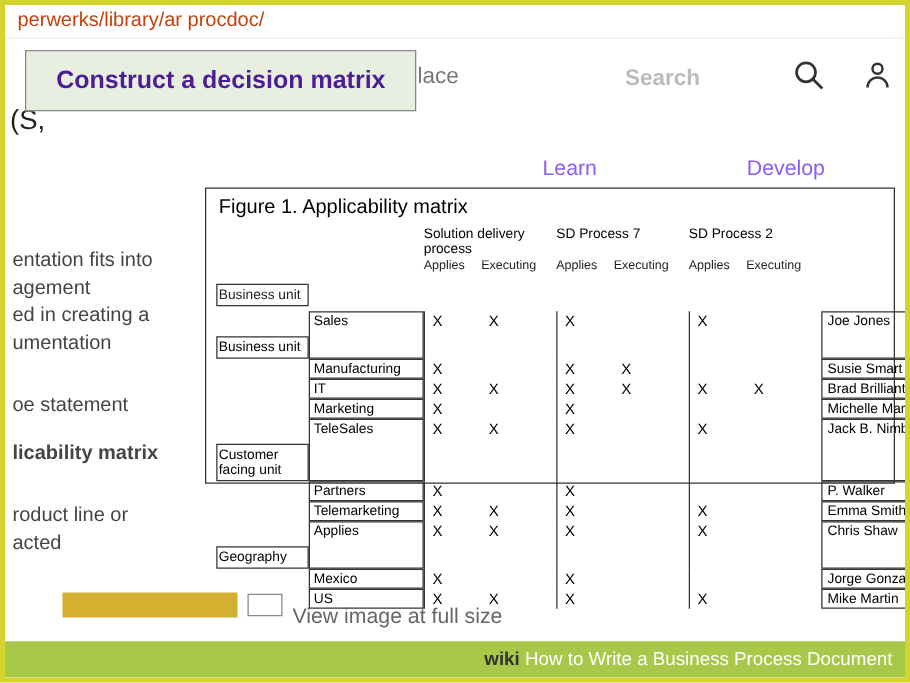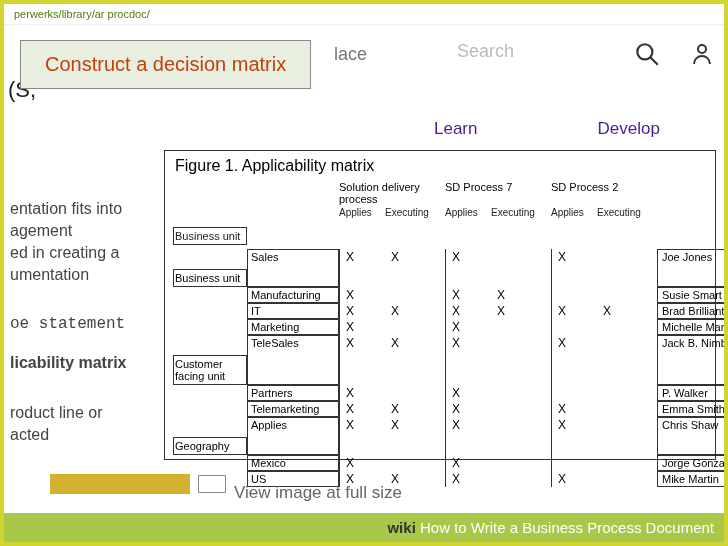--- a/index.html
+++ b/index.html
@@ -1,32 +1,32 @@
 <!DOCTYPE html>
 <html><head>
 <meta charset="utf-8">
 <style>
 * { box-sizing: border-box; margin: 0; padding: 0; }
 body { font-family: Arial, Helvetica, sans-serif; width: 728px; height: 546px; background: #fff; position: relative; overflow: hidden; border: 4px solid #d4d430; }
-.urlbar { padding: 4px 10px; font-size: 11px; color: #4d7c0f; border-bottom: 1px solid #eee; }
+.urlbar { padding: 4px 10px; font-size: 16px; color: #c2410c; border-bottom: 1px solid #eee; }
 .topnav { display: flex; align-items: center; gap: 20px; padding: 16px 10px 10px; }
-.callout { position: absolute; top: 36px; left: 16px; background: #e8efe0; border: 1px solid #888; padding: 12px 24px; font-size: 20px; font-weight: normal; color: #c2410c; z-index: 10; }
+.callout { position: absolute; top: 36px; left: 16px; background: #e8efe0; border: 1px solid #888; padding: 12px 24px; font-size: 20px; font-weight: bold; color: #4c1d95; z-index: 10; }
 .nav-link { font-size: 18px; color: #666; }
 .nav-marketplace { margin-left: 320px; color: #777; }
-.search-area { display: flex; align-items: flex-start; gap: 120px; margin-left: auto; margin-right: 10px; }
+.search-area { display: flex; align-items: flex-end; gap: 74px; margin-left: auto; margin-right: 10px; font-weight: bold; }
 .search-text { color: #bbb; font-size: 18px; }
-.subnav { display: flex; gap: 120px; padding: 8px 10px 14px; margin-left: 420px; font-size: 17px; color: #4c1d95; }
+.subnav { display: flex; gap: 120px; padding: 8px 10px 14px; margin-left: 420px; font-size: 17px; color: #8b5cf6; }
 .ks { font-size: 22px; color: #222; padding: 0 0 8px 4px; }
 .left-text { position: absolute; left: 6px; font-size: 16px; color: #444; line-height: 1.35; }
 .lt1 { top: 194px; }
 .lt2 { top: 238px; }
-.lt3 { top: 310px; font-family: Liberation Mono, monospace; }
+.lt3 { top: 310px; }
 .lt4 { top: 348px; font-weight: bold; }
 .lt5 { top: 398px; }
-.figure-box { position: absolute; left: 160px; top: 146px; width: 552px; height: 310px; border: 1px solid #333; background: #fff; }
+.figure-box { position: absolute; left: 160px; top: 146px; width: 552px; height: 237px; border: 1px solid #333; background: #fff; }
 .fig-title { font-size: 16px; padding: 6px 10px 4px; }
 .matrix { display: grid; grid-template-columns: 74px 92px 46px 60px 46px 60px 46px 60px 110px; font-size: 12px; }
 .group-cell { border: 1px solid #333; font-size: 11px; padding: 2px 1px; margin-top: 20px; }
 .item-cell { border: 1px solid #333; font-size: 11px; padding: 1px 3px; }
 .x-cell { text-align: left; font-size: 12px; padding: 1px 6px; }
 .person-cell { border: 1px solid #333; font-size: 11px; padding: 1px 4px; }
 .col-sep { border-left: 1px solid #333; }
 .view-row { position: absolute; left: 46px; top: 460px; display: flex; align-items: center; gap: 8px; }
 .view-mustard { background: #d4b030; width: 140px; height: 20px; }
 .view-box { border: 1px solid #888; width: 28px; height: 18px; background: #fff; }

